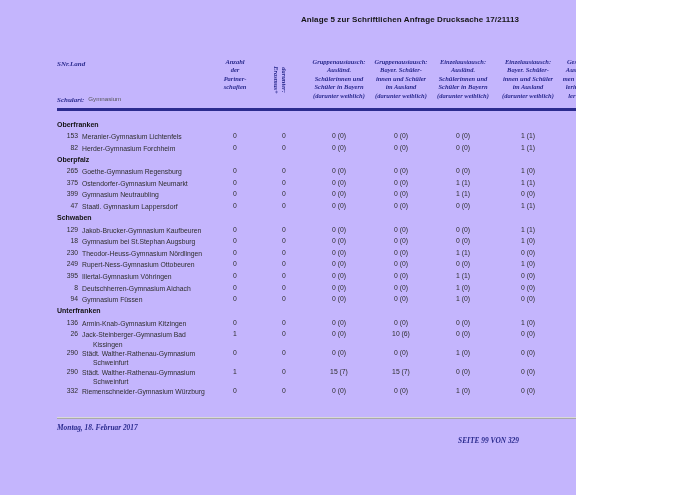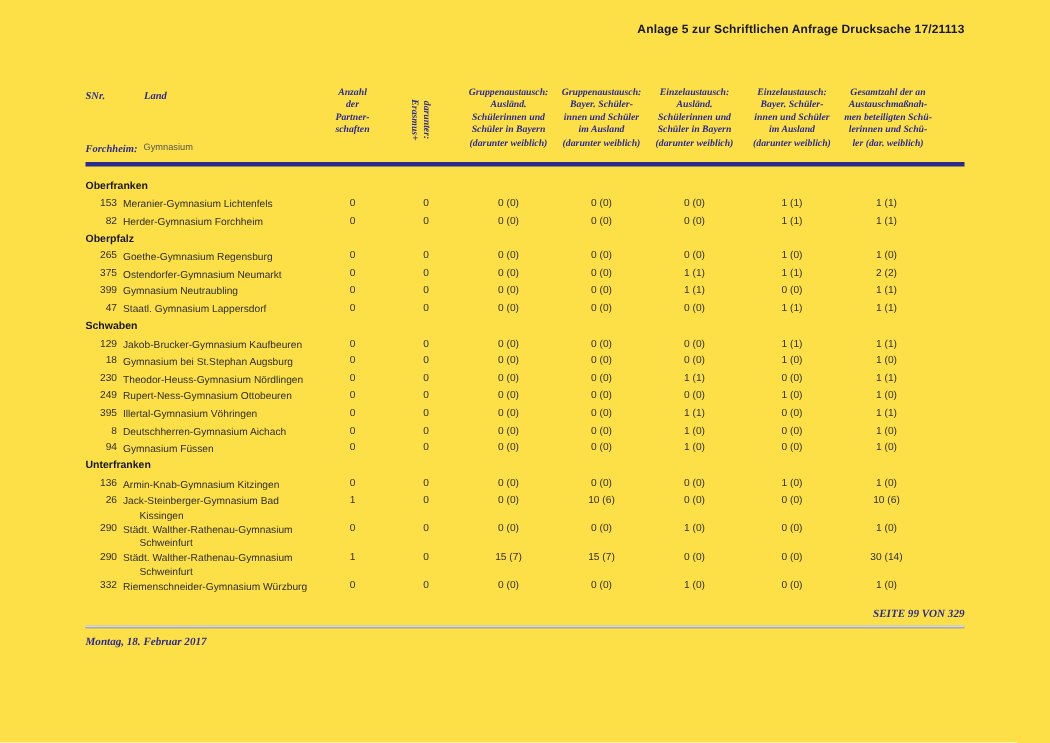--- a/index.html
+++ b/index.html
@@ -1,21 +1,21 @@
 <!DOCTYPE html>
 <html><head>
 <meta charset="utf-8">
 <style>
   * { margin: 0; padding: 0; box-sizing: border-box; }
   html, body { background: #ffffff; }
   .page {
     position: relative;
-    width: 700px;
+    width: 576px;
     height: 495px;
-    background: #fde047;
+    background: #c4b5fd;
     font-family: "Liberation Sans", sans-serif;
     overflow: hidden;
   }
   .doc-title {
     position: absolute;
     top: 15px;
     right: 57px;
     font-size: 8px;
     font-weight: bold;
     color: #161616;
@@ -30,21 +30,21 @@
   }
   .hdr-cell {
     position: absolute;
     top: 58px;
     text-align: center;
     font-size: 6.5px;
     line-height: 8.4px;
     white-space: pre-line;
   }
   .snr-label   { position: absolute; left: 57px;  top: 60px; font-size: 7px; text-align: center; }
-  .land-label  { position: absolute; left: 96px;  top: 60px; font-size: 7px; }
+  .land-label  { position: absolute; left: 70px;  top: 60px; font-size: 7px; }
   .schulart-row { position: absolute; left: 57px; top: 95px; font-size: 7px; }
   .schulart-val {
     font-family: "Liberation Sans", sans-serif;
     font-style: normal; font-weight: normal;
     color: #555; font-size: 6.2px;
     margin-left: 4px; vertical-align: 1px;
   }
   .erasmus-wrap {
     position: absolute; left: 261px; top: 55px;
     width: 38px; height: 50px;
@@ -95,35 +95,35 @@
   .vc.c6 { left: 504px; width: 60px; }
   
   .footer-rule {
     position: absolute;
     left: 57px; top: 417px;
     width: 586px; height: 2px;
     background: #a9a9a9;
     border-top: 1px solid #d9d9d9;
   }
   .footer-date { position: absolute; left: 57px;  top: 423px; font-size: 7.4px; }
-  .footer-page { position: absolute; right: 57px; top: 404px; font-size: 7.4px; padding-left: 24px; }
+  .footer-page { position: absolute; right: 57px; top: 436px; font-size: 7.4px; padding-left: 24px; }
 </style>
 </head>
 <body>
 
 <div class="page">
 
   <div class="doc-title">Anlage 5 zur Schriftlichen Anfrage Drucksache 17/21113</div>
 
   <div>
     <span class="navy-h snr-label">SNr.</span>
     <span class="navy-h land-label">Land</span>
 
     <div class="schulart-row">
-      <span class="navy-h">Forchheim:</span><span class="schulart-val">Gymnasium</span>
+      <span class="navy-h">Schulart:</span><span class="schulart-val">Gymnasium</span>
     </div>
 
     <div class="navy-h hdr-cell" style="left:210px; width:50px;">Anzahl
 der
 Partner-
 schaften</div>
 
     <div class="erasmus-wrap">
       <div class="navy-h erasmus-inner">darunter:
 Erasmus+</div>

